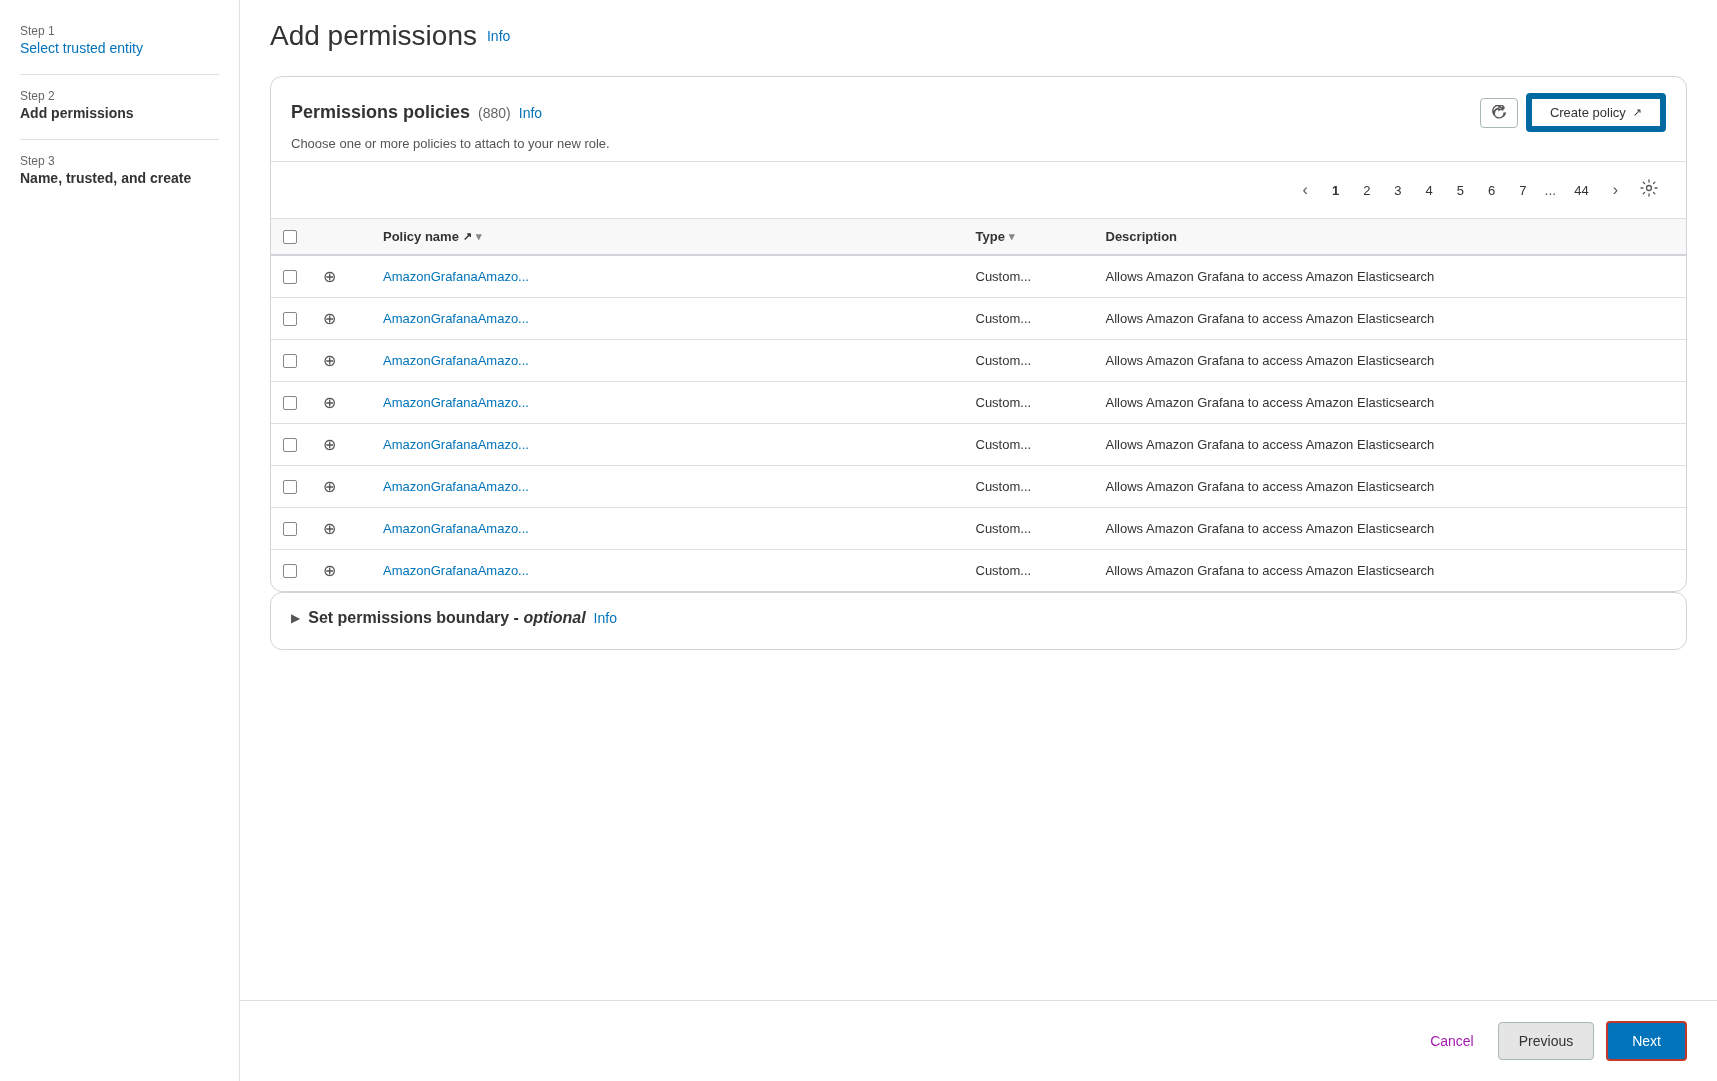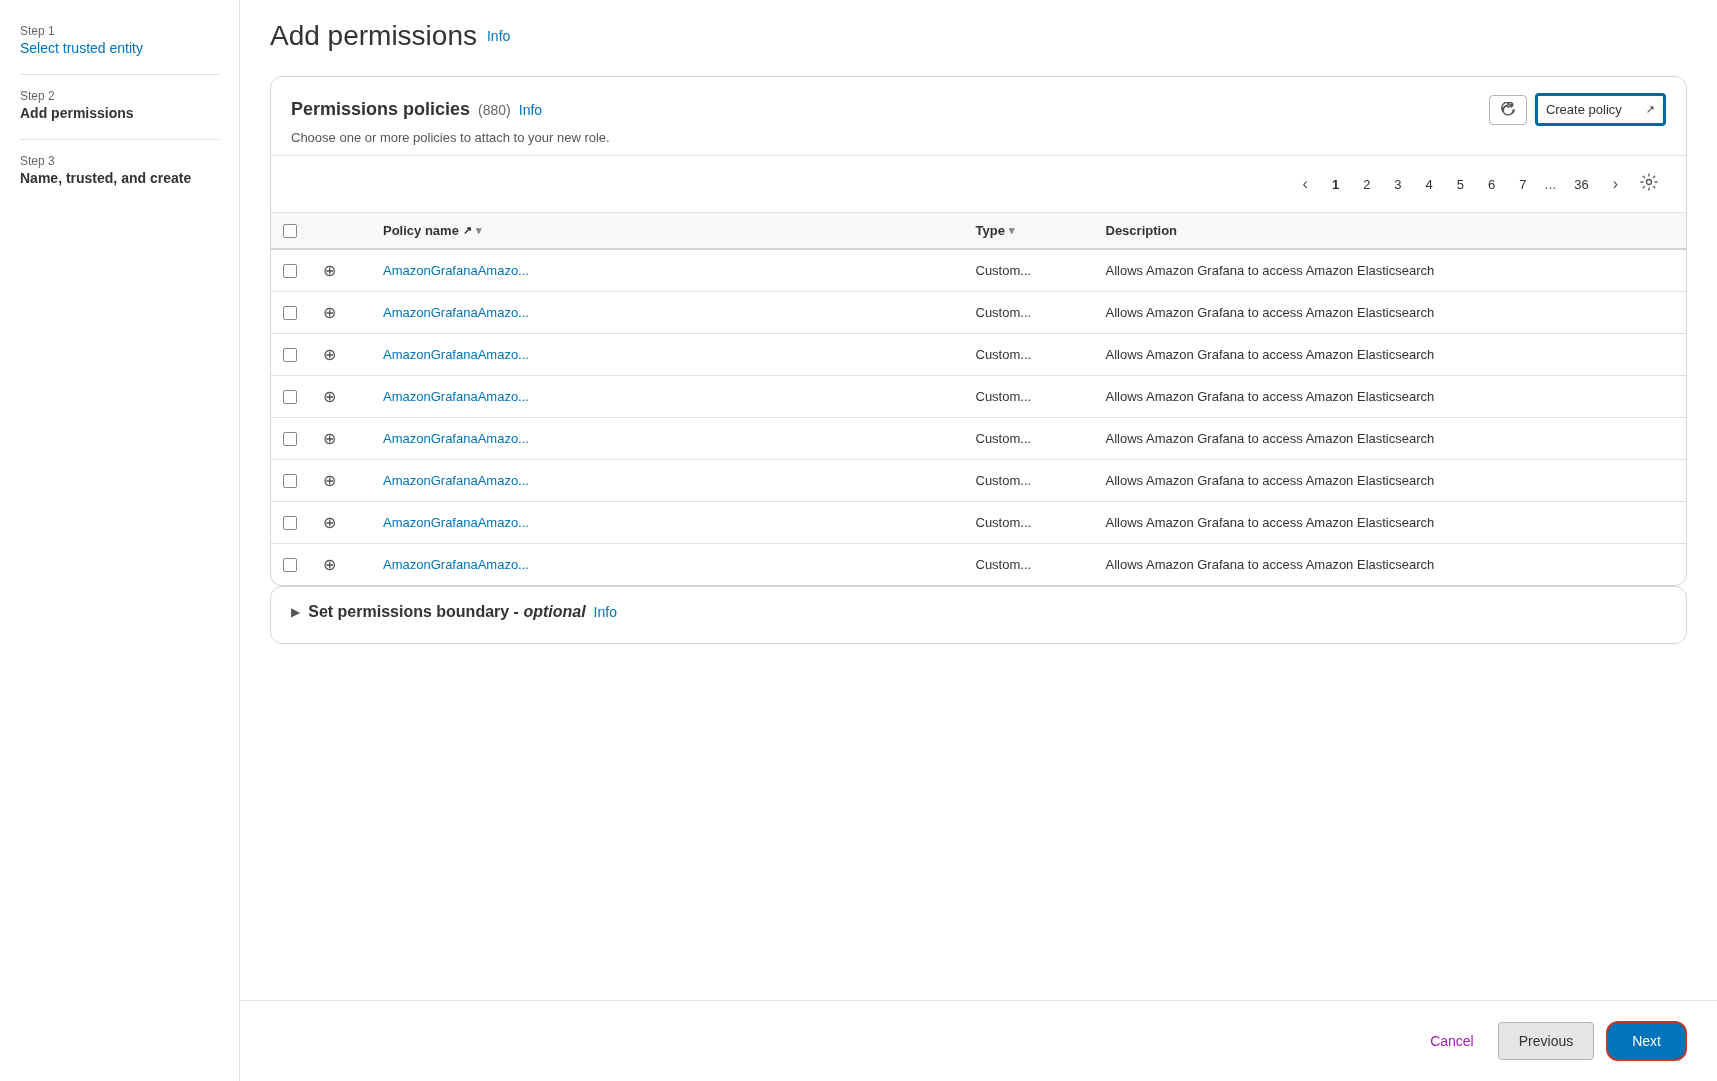--- a/index.html
+++ b/index.html
@@ -28,21 +28,21 @@
     
     .section-header { padding: 16px 20px 10px; border-bottom: 1px solid #e0e0e0; }
     .section-title-row { display: flex; align-items: center; justify-content: space-between; margin-bottom: 4px; }
     .section-title { font-size: 18px; font-weight: 600; color: #333; }
     .section-title-left { display: flex; align-items: center; gap: 8px; }
     .count { color: #666; font-size: 14px; font-weight: 400; }
     .section-subtitle { font-size: 13px; color: #555; }
     .section-actions { display: flex; align-items: center; gap: 8px; }
 
     
-    .btn { padding: 6px 8px; border-radius: 4px; cursor: pointer; font-size: 13px; border: 3px solid #0369a1; background: #fff; color: #333; display: flex; align-items: center; gap: 22px; }
+    .btn { padding: 6px 18px; border-radius: 4px; cursor: pointer; font-size: 13px; border: 6px solid #0369a1; background: #fff; color: #333; display: flex; align-items: center; gap: 5px; }
     .btn-refresh { padding: 6px 10px; border: 1px solid #aab7b8; border-radius: 4px; background: #fff; cursor: pointer; display: flex; align-items: center; }
 
     
     .search-row { padding: 12px 20px; border-bottom: 1px solid #e0e0e0; display: flex; align-items: center; gap: 16px; }
     .search-input-wrap { flex: 1; max-width: 520px; position: relative; }
     .search-input { width: 100%; padding: 7px 12px 7px 34px; border: 1px solid #aab7b8; border-radius: 4px; font-size: 13px; color: #555; outline: none; }
     .search-icon-wrap { position: absolute; left: 10px; top: 50%; transform: translateY(-50%); color: #666; }
 
     
     .pagination { display: flex; align-items: center; gap: 4px; margin-left: auto; }
@@ -71,21 +71,21 @@
     .boundary-title-row { display: flex; align-items: center; gap: 8px; margin-bottom: 6px; }
     .collapse-arrow { font-size: 12px; color: #555; cursor: pointer; }
     .boundary-title { font-size: 16px; font-weight: 700; color: #333; }
     .boundary-title em { font-style: italic; }
     .boundary-subtitle { font-size: 13px; color: #555; line-height: 1.5; padding-left: 20px; }
 
     
     .footer { display: flex; align-items: center; justify-content: flex-end; gap: 12px; padding: 20px 30px; border-top: 1px solid #e0e0e0; margin-top: auto; }
     .btn-cancel { background: none; border: none; color: #a21caf; cursor: pointer; font-size: 14px; padding: 8px 12px; }
     .btn-previous { background: #e5e5e5; border: 1px solid #aab7b8; border-radius: 4px; color: #333; font-size: 14px; padding: 10px 20px; cursor: pointer; }
-    .btn-next { background: #0073bb; border: 2px solid #c0392b; border-radius: 12px; color: #fff; font-size: 14px; padding: 10px 24px; cursor: pointer; font-weight: 500; }
+    .btn-next { background: #0073bb; border: 2px solid #c0392b; border-radius: 4px; color: #fff; font-size: 14px; padding: 10px 24px; cursor: pointer; font-weight: 500; }
 
     
     .ext-icon { font-size: 11px; margin-left: 2px; }
   </style>
 </head>
 <body>
 
 <div class="sidebar">
   <div class="step-item">
     <div class="step-label">Step 1</div>
@@ -141,21 +141,21 @@
         <div class="pagination">
           <button class="page-btn nav">‹</button>
           <button class="page-btn active">1</button>
           <button class="page-btn">2</button>
           <button class="page-btn">3</button>
           <button class="page-btn">4</button>
           <button class="page-btn">5</button>
           <button class="page-btn">6</button>
           <button class="page-btn">7</button>
           <span class="page-ellipsis">...</span>
-          <button class="page-btn">36</button>
+          <button class="page-btn">44</button>
           <button class="page-btn nav">›</button>
           <button class="settings-icon-btn">
             <svg width="18" height="18" viewBox="0 0 18 18">
               <circle cx="9" cy="9" r="2.5" fill="none" stroke="#555" stroke-width="1.3"></circle>
               <path d="M9 1v2M9 15v2M1 9h2M15 9h2M3.22 3.22l1.41 1.41M13.37 13.37l1.41 1.41M3.22 14.78l1.41-1.41M13.37 4.63l1.41-1.41" stroke="#555" stroke-width="1.3" stroke-linecap="round"></path>
             </svg>
           </button>
         </div>
       </div>
 

